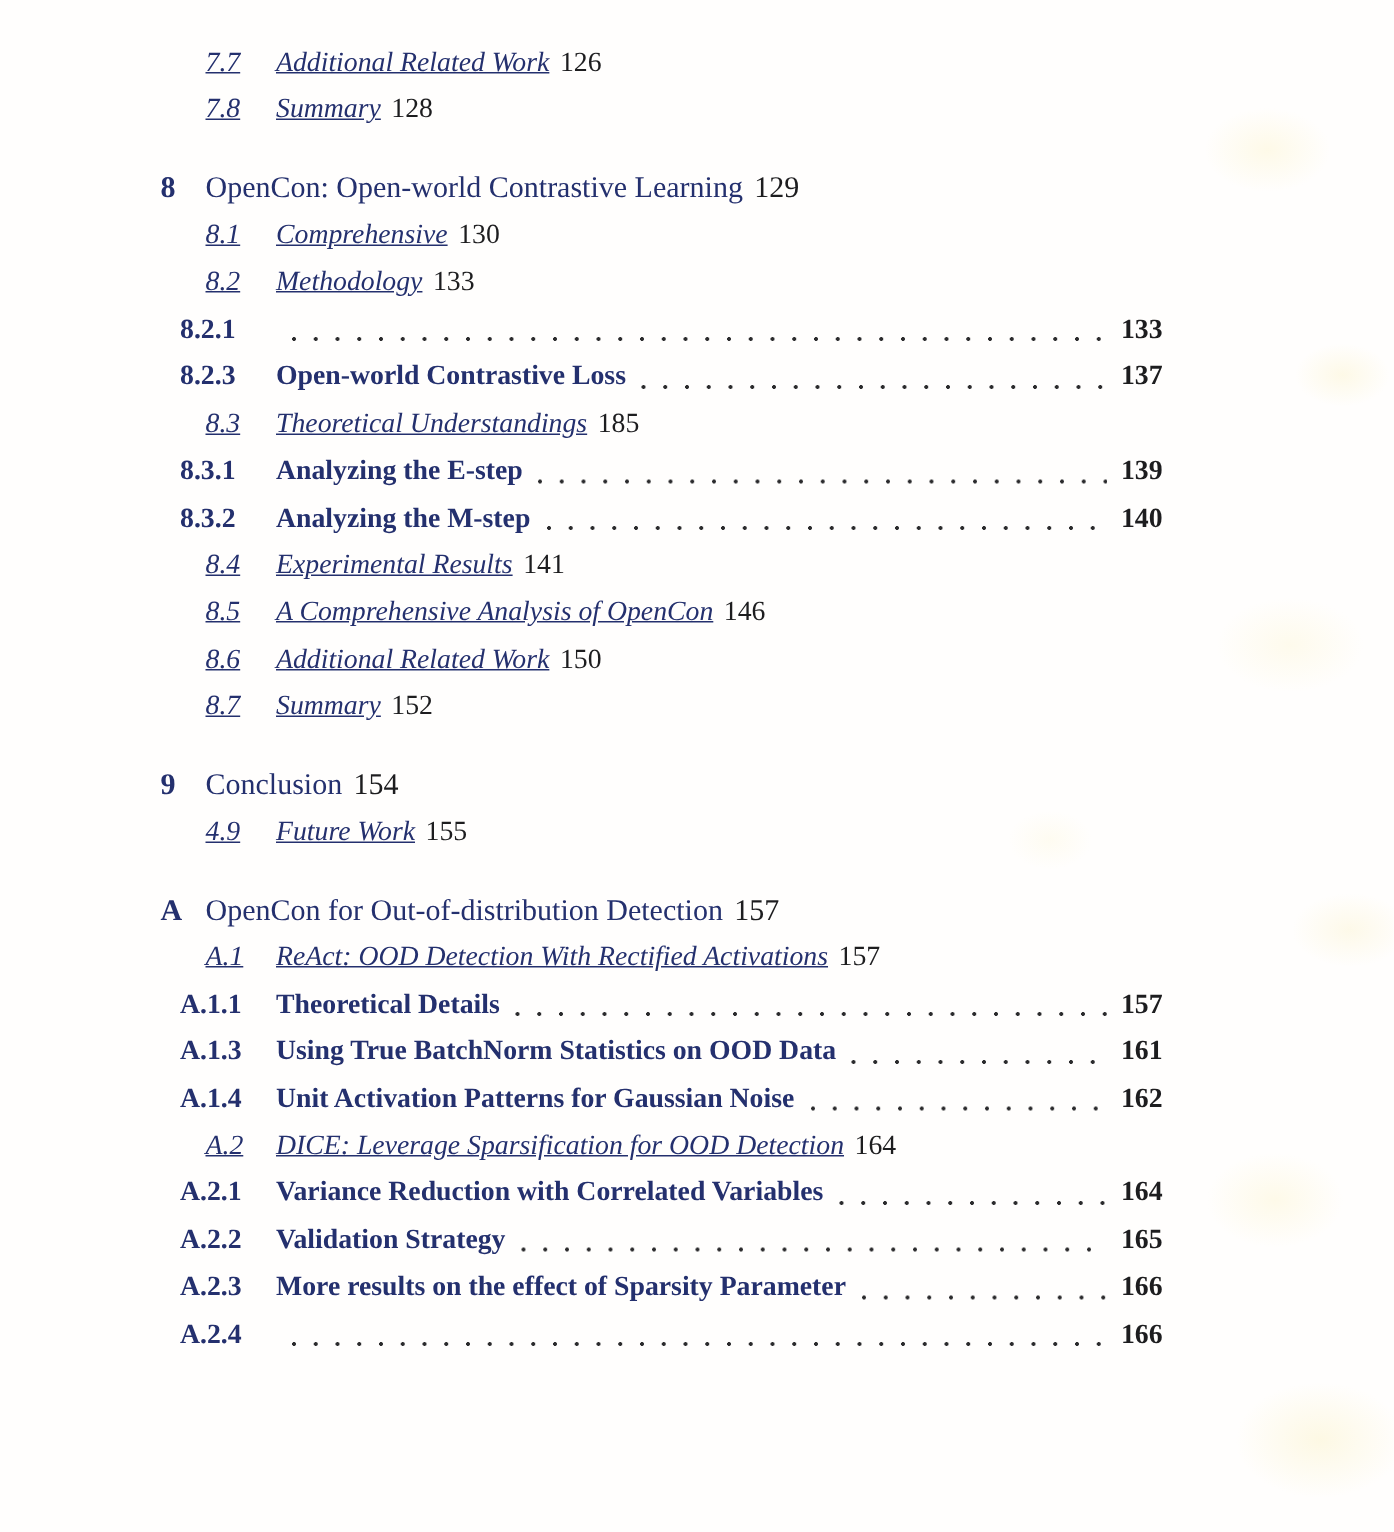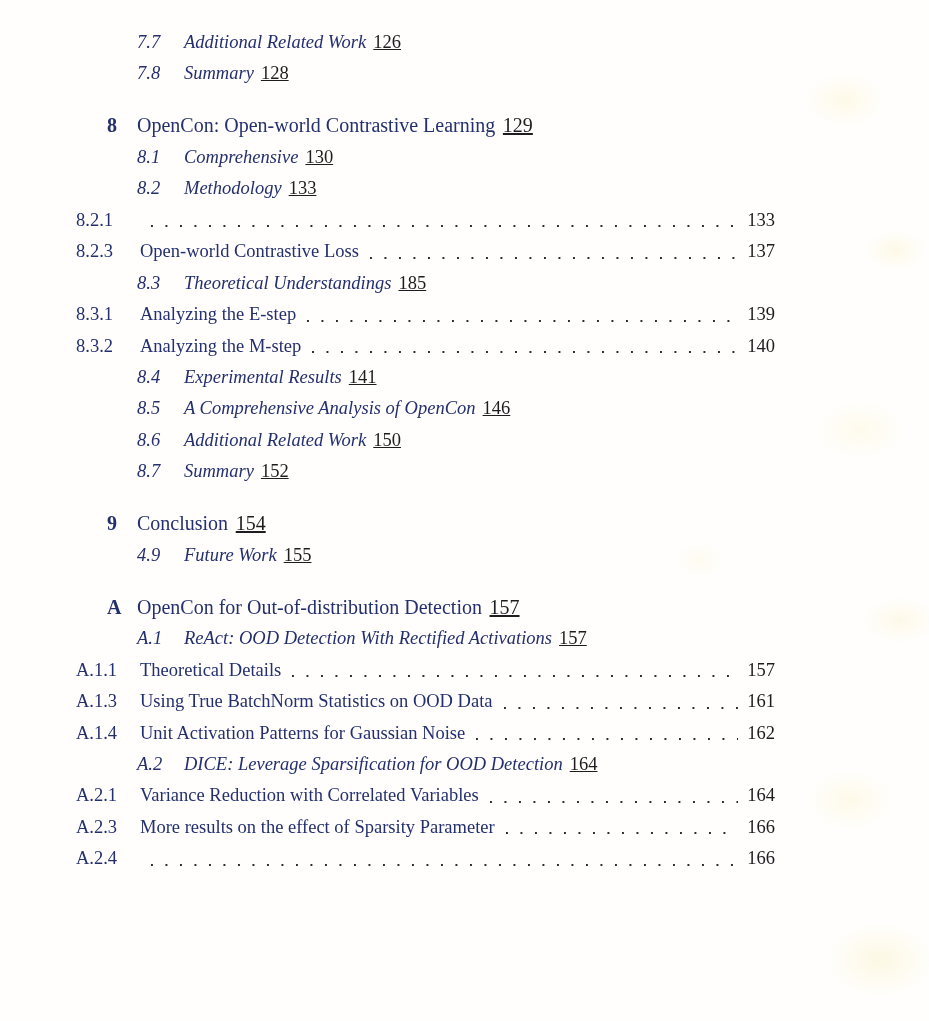--- a/index.html
+++ b/index.html
@@ -44,36 +44,36 @@
     white-space: nowrap;
     color: #24306e;
     font-size: 18.5px;
   }
   .row.chapter {
     margin-top: 20.6px;
     font-size: 20px;
     padding-left: 107px;
   }
   .row.section    { padding-left: 137px; }
-  .row.subsection { padding-left: 76px; }
+  .row.subsection { padding-left: 120px; font-weight: bold; }
 
   .num { flex: 0 0 auto; display: inline-block; }
   .chapter    .num { width: 30px; font-weight: bold; }
   .section    .num { width: 47px; }
   .subsection .num { width: 64px; }
 
-  .row.em .num, .row.em .title { font-style: italic; }
+  .row.em .num, .row.em .title { font-style: italic; text-decoration: underline; }
 
   .title { flex: 0 0 auto; }
 
   .page {
     color: #1d1d1f;
     font-style: normal;
   }
-  .page-inline { margin-left: 0.38em; text-decoration: underline; }
+  .page-inline { margin-left: 0.38em; }
   .page-right  { flex: 0 0 auto; text-align: right; }
 
   .leader {
     flex: 1 1 auto;
     align-self: flex-end;
     height: 4px;
     margin: 0 9px 8px 10px;
     background-image: radial-gradient(circle at 2px 2px, #2b2b2d 1.25px, rgba(0,0,0,0) 1.45px);
     background-size: 14.5px 4px;
     background-repeat: repeat-x;
@@ -240,20 +240,26 @@
     <span class="page page-inline">164</span>
   </div>
 
   <div class="row subsection">
     <span class="num">A.2.1</span>
     <span class="title">Variance Reduction with Correlated Variables</span>
     <span class="leader"></span>
     <span class="page page-right">164</span>
   </div>
 
+  <div class="row subsection">
+    <span class="num">A.2.2</span>
+    <span class="title">Validation Strategy</span>
+    <span class="leader"></span>
+    <span class="page page-right">165</span>
+  </div>
 
   <div class="row subsection">
     <span class="num">A.2.3</span>
     <span class="title">More results on the effect of Sparsity Parameter</span>
     <span class="leader"></span>
     <span class="page page-right">166</span>
   </div>
 
   <div class="row subsection">
     <span class="num">A.2.4</span>

